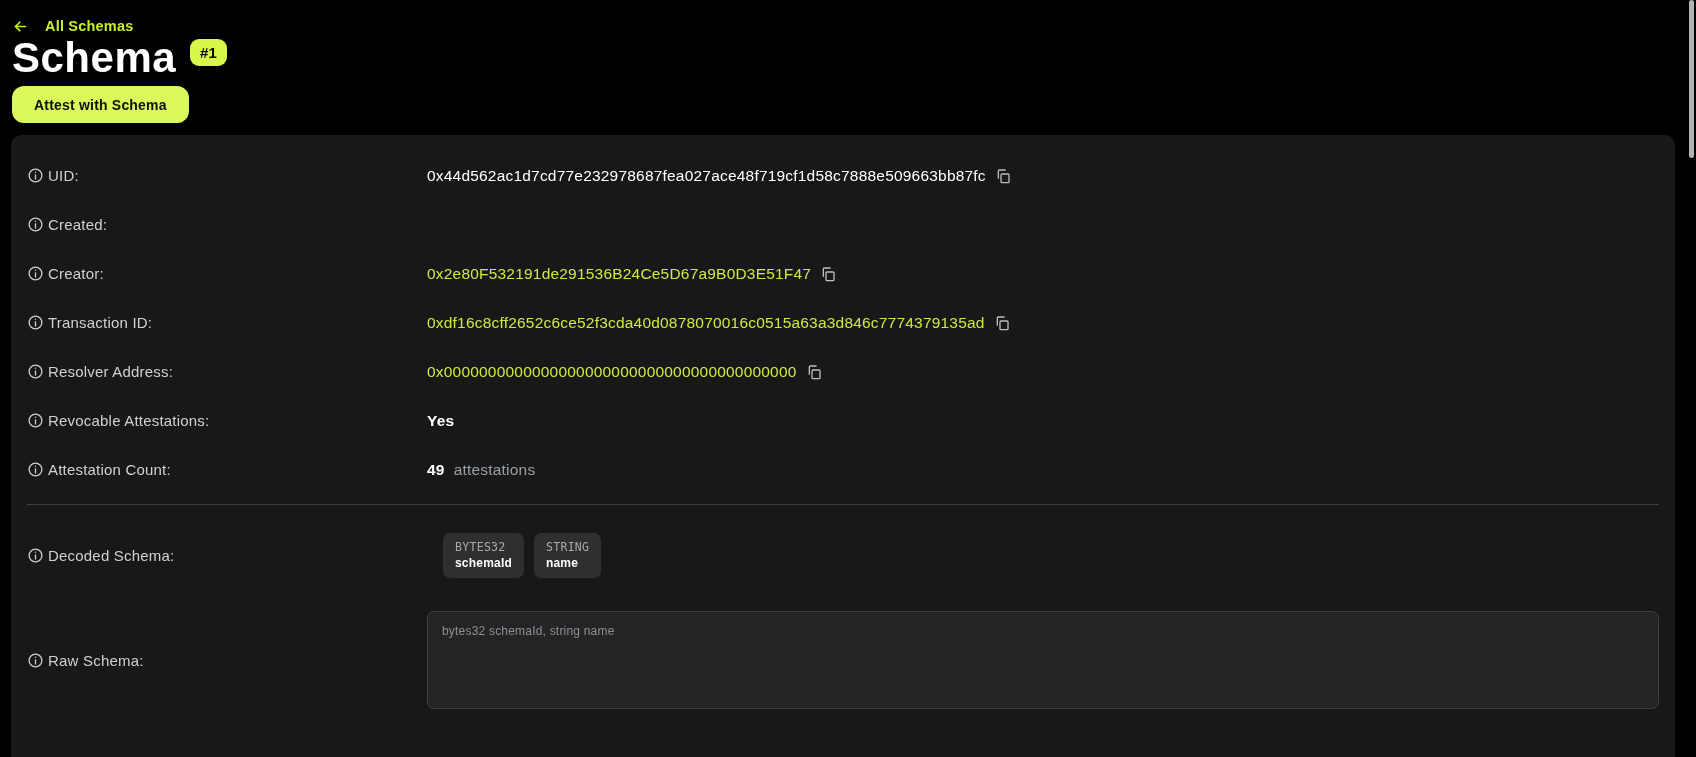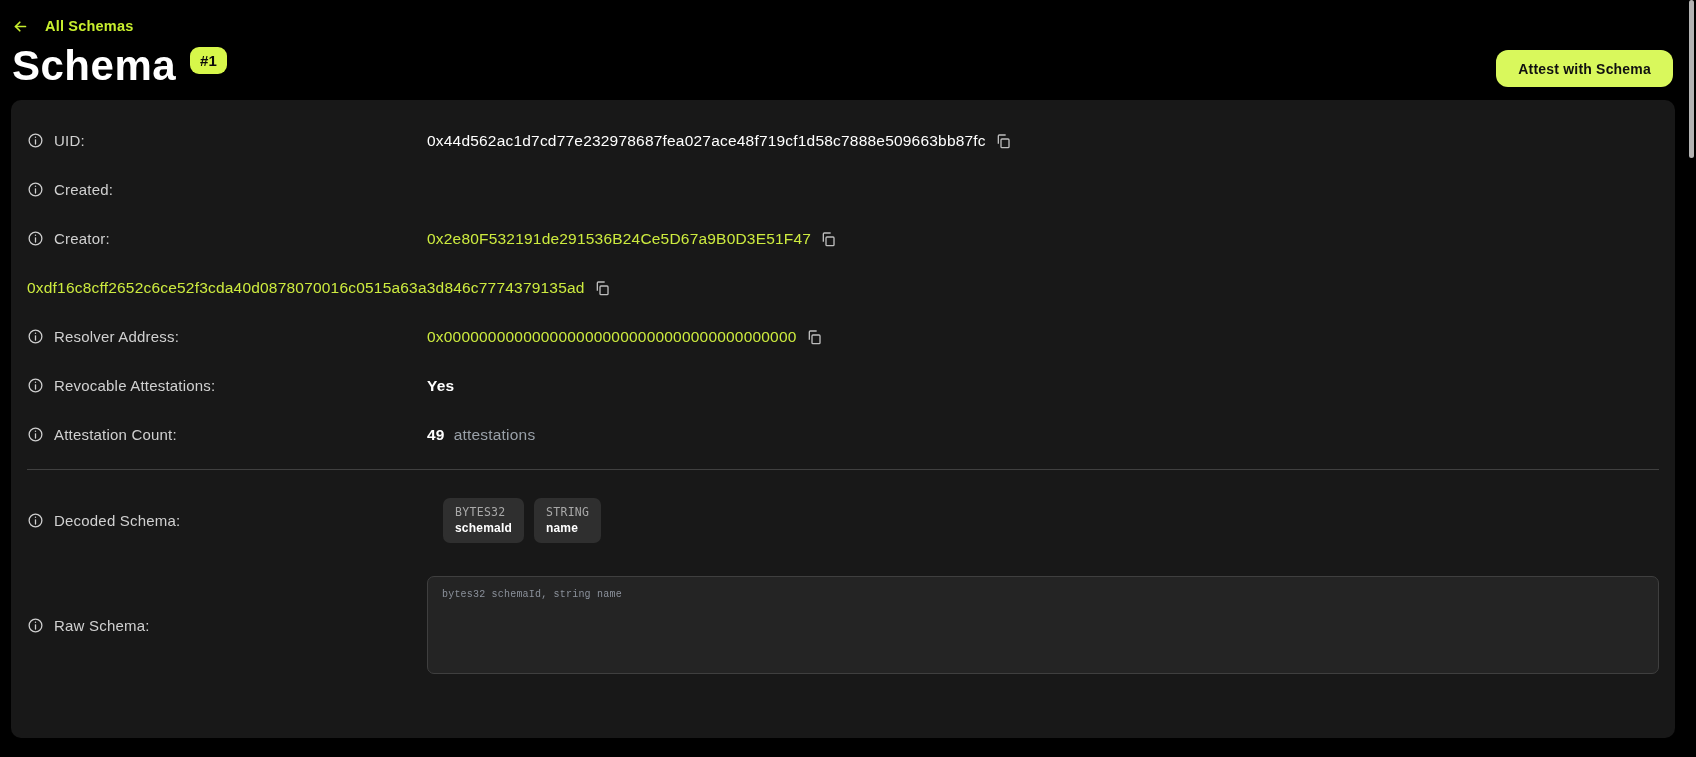--- a/index.html
+++ b/index.html
@@ -2,54 +2,54 @@
 <html><head>
 <meta charset="utf-8">
 <style>
   * { margin:0; padding:0; box-sizing:border-box; }
   html,body { width:1696px; height:757px; background:#000; overflow:hidden;
     font-family:"Liberation Sans", sans-serif; -webkit-font-smoothing:antialiased; }
 
   .header { padding:16px 23px 0 12px; }
   .back-row { display:flex; align-items:center; gap:16px; height:20px; cursor:pointer; width:max-content; }
   .back-row .back-label { color:#c8ef2e; font-size:14.5px; font-weight:700; letter-spacing:.2px; }
-  .title-row { margin-top:8px; display:flex; align-items:flex-start; justify-content:space-between; }
+  .title-row { display:flex; align-items:flex-start; justify-content:space-between;flex-direction:column; }
   .title-wrap { display:flex; align-items:flex-start; gap:14px; }
   .page-title { color:#fff; font-size:42px; font-weight:600; line-height:44px; letter-spacing:.5px; }
   .schema-badge { background:#d7f74a; color:#0a0a0a; font-size:15px; font-weight:700;
     padding:5px 10px; border-radius:9px; margin-top:3px; }
   .attest-btn { background:#d9f85c; color:#101010; border:none; font-family:inherit;
     font-size:14px; font-weight:600; padding:8px 22px; height:37px; border-radius:12px;
     margin-top:6px; cursor:pointer; letter-spacing:.2px; }
 
   .card { margin:12px 21px 0 11px; background:#181818; border-radius:10px;
     padding:16px 16px 36px 16px; height:638px; }
 
   .detail-row { display:flex; align-items:center; height:49px; }
-  .row-label { display:flex; gap:10px; width:400px; flex:0 0 400px; }
+  .row-label { display:flex; gap:4px; width:400px; flex:0 0 400px; }
   .row-label .label-text { color:#d0d0d0; font-size:15px; letter-spacing:.2px; }
   .row-value { display:flex; gap:9px; color:#fff; font-size:15.5px; font-weight:500; letter-spacing:.2px; }
   .row-value.green { color:#cdeb3f; }
   .row-value .bold { font-weight:700; }
   .muted-link { color:#99a0a8; font-weight:400; }
   .copy-btn { display:flex; align-items:center; cursor:pointer; background:none; border:none; padding:0; }
 
   .divider { border:none; border-top:1px solid #404040; margin:10px 0 0 0; }
 
   .decoded-row { display:flex; align-items:center; margin-top:18px; min-height:64px; }
   .badges { display:flex; gap:10px;padding-left:16px; }
   .field-badge { background:#2f2f2f; border-radius:7px; padding:7px 12px 8px 12px; }
   .field-badge .f-type { display:block; color:#a9a9a9; font-size:11.5px;
     font-family:"DejaVu Sans Mono", monospace; letter-spacing:.3px; }
   .field-badge .f-name { display:block; color:#fff; font-size:12px; font-weight:600; margin-top:2px; letter-spacing:.2px; }
 
   .raw-row { display:flex; align-items:center; margin-top:24px; }
   .raw-box { flex:1; background:#242424; border:1px solid #3f3f3f; border-radius:7px;
-    height:98px; padding:12px 14px; color:#8b919b; font-size:10px;
-    font-family:Liberation Mono, monospace; letter-spacing:.2px; }
+    height:98px; padding:12px 14px; color:#8b919b; font-size:12px;
+    font-family:Liberation Sans, sans-serif; letter-spacing:.2px; }
 
   .scroll-thumb { position:fixed; top:0; right:2px; width:5px; height:158px;
     background:#b3b3b3; border-radius:3px; }
 
   svg { display:block; }
 </style>
 </head>
 <body>
 
 <div class="header">
@@ -125,20 +125,30 @@
       <button class="copy-btn">
         <svg width="16" height="16" viewBox="0 0 24 24" fill="none" stroke="#bdbdbd" stroke-width="2">
             <rect x="9" y="9" width="12" height="13" rx="1.5"></rect>
             <path d="M5 16V4.5A1.5 1.5 0 0 1 6.5 3H16"></path>
           </svg>
       </button>
     </div>
   </div>
 
   <div class="detail-row">
+    <div class="row-label">
+      <span>
+        <svg width="17" height="17" viewBox="0 0 24 24" fill="none" stroke="#cfcfcf" stroke-width="1.8">
+            <circle cx="12" cy="12" r="9"></circle>
+            <line x1="12" y1="11" x2="12" y2="17" stroke-linecap="round"></line>
+            <circle cx="12" cy="7.4" r="1" fill="#cfcfcf" stroke="none"></circle>
+          </svg>
+      </span>
+      <span class="label-text">Transaction ID:</span>
+    </div>
     <div class="row-value green">
       <span style="cursor:pointer;">0xdf16c8cff2652c6ce52f3cda40d0878070016c0515a63a3d846c7774379135ad</span>
       <button class="copy-btn">
         <svg width="16" height="16" viewBox="0 0 24 24" fill="none" stroke="#bdbdbd" stroke-width="2">
             <rect x="9" y="9" width="12" height="13" rx="1.5"></rect>
             <path d="M5 16V4.5A1.5 1.5 0 0 1 6.5 3H16"></path>
           </svg>
       </button>
     </div>
   </div>

